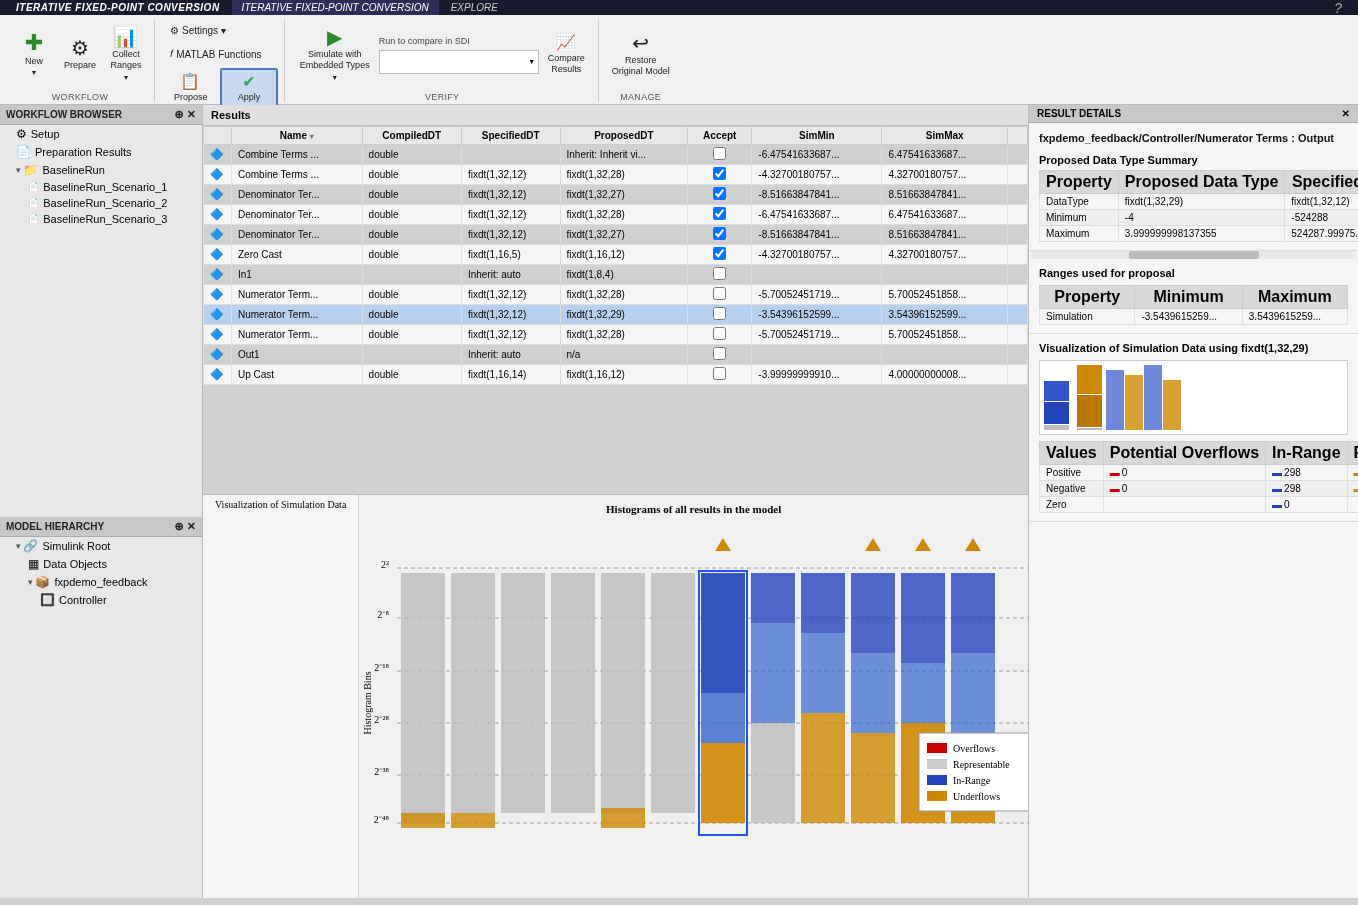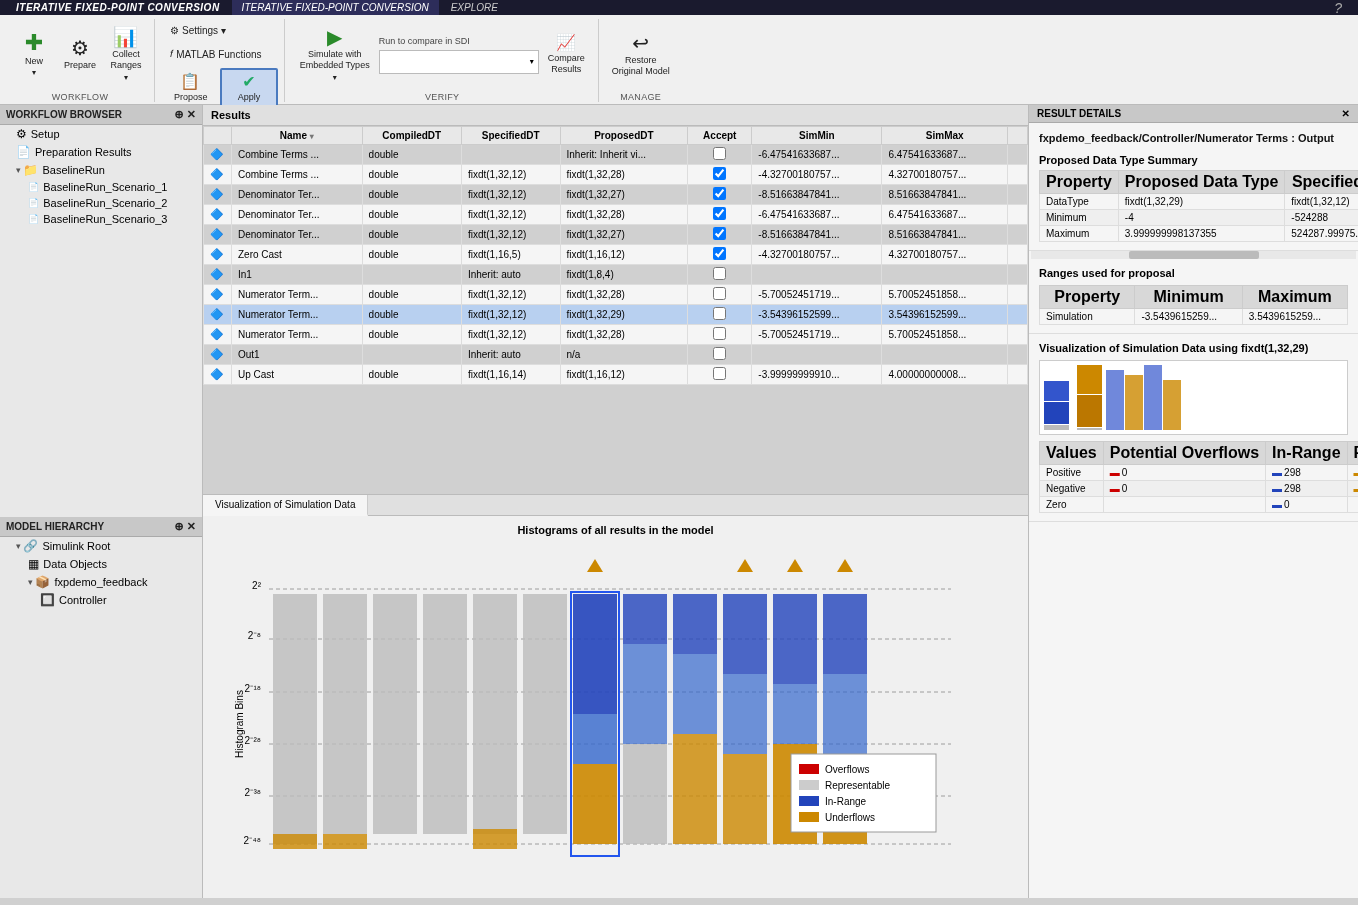--- a/index.html
+++ b/index.html
@@ -81,21 +81,21 @@
     thead th { border: 1px solid #ccc; padding: 3px 6px; text-align: center; font-weight: bold; font-size: 10px; white-space: nowrap; cursor: pointer; }
     thead th .sort-arrow { font-size: 8px; color: #777; }
     tbody tr:nth-child(even) { background: #f5f5f5; }
     tbody tr.selected { background: #b8d0f0; }
     tbody td { border: 1px solid #ddd; padding: 2px 6px; white-space: nowrap; font-size: 10px; }
     .row-icon { font-size: 11px; color: #4a7; }
     .checkbox-cell { text-align: center; }
     input[type=checkbox] { cursor: pointer; }
     
     
-    #viz-area { flex: 1; display: flex; flex-direction: column; overflow: hidden; }
+    #viz-area { flex: 1; display: flex; flex-direction: row; overflow: hidden; font-family: Liberation Serif, serif; }
     .viz-tab-bar { background: #e0e0e0; display: flex; border-bottom: 1px solid #bbb; }
     .viz-tab { padding: 4px 12px; font-size: 10px; cursor: pointer; border-right: 1px solid #ccc; }
     .viz-tab.active { background: #f5f5f5; border-bottom: 2px solid #f5f5f5; margin-bottom: -1px; }
     #chart-area { flex: 1; background: #f0f0f0; position: relative; overflow: hidden; }
     
     
     #right-panel { width: 330px; background: #f5f5f5; border-left: 1px solid #bbb; display: flex; flex-direction: column; flex-shrink: 0; overflow-y: auto; }
     .right-panel-header { display: flex; align-items: center; justify-content: space-between; background: #c8c8c8; padding: 3px 8px; font-size: 10px; font-weight: bold; border-bottom: 1px solid #aaa; }
     .right-section { padding: 8px 10px; border-bottom: 1px solid #ddd; }
     .detail-title { font-size: 11px; font-weight: bold; color: #111; margin-bottom: 8px; line-height: 1.4; }

